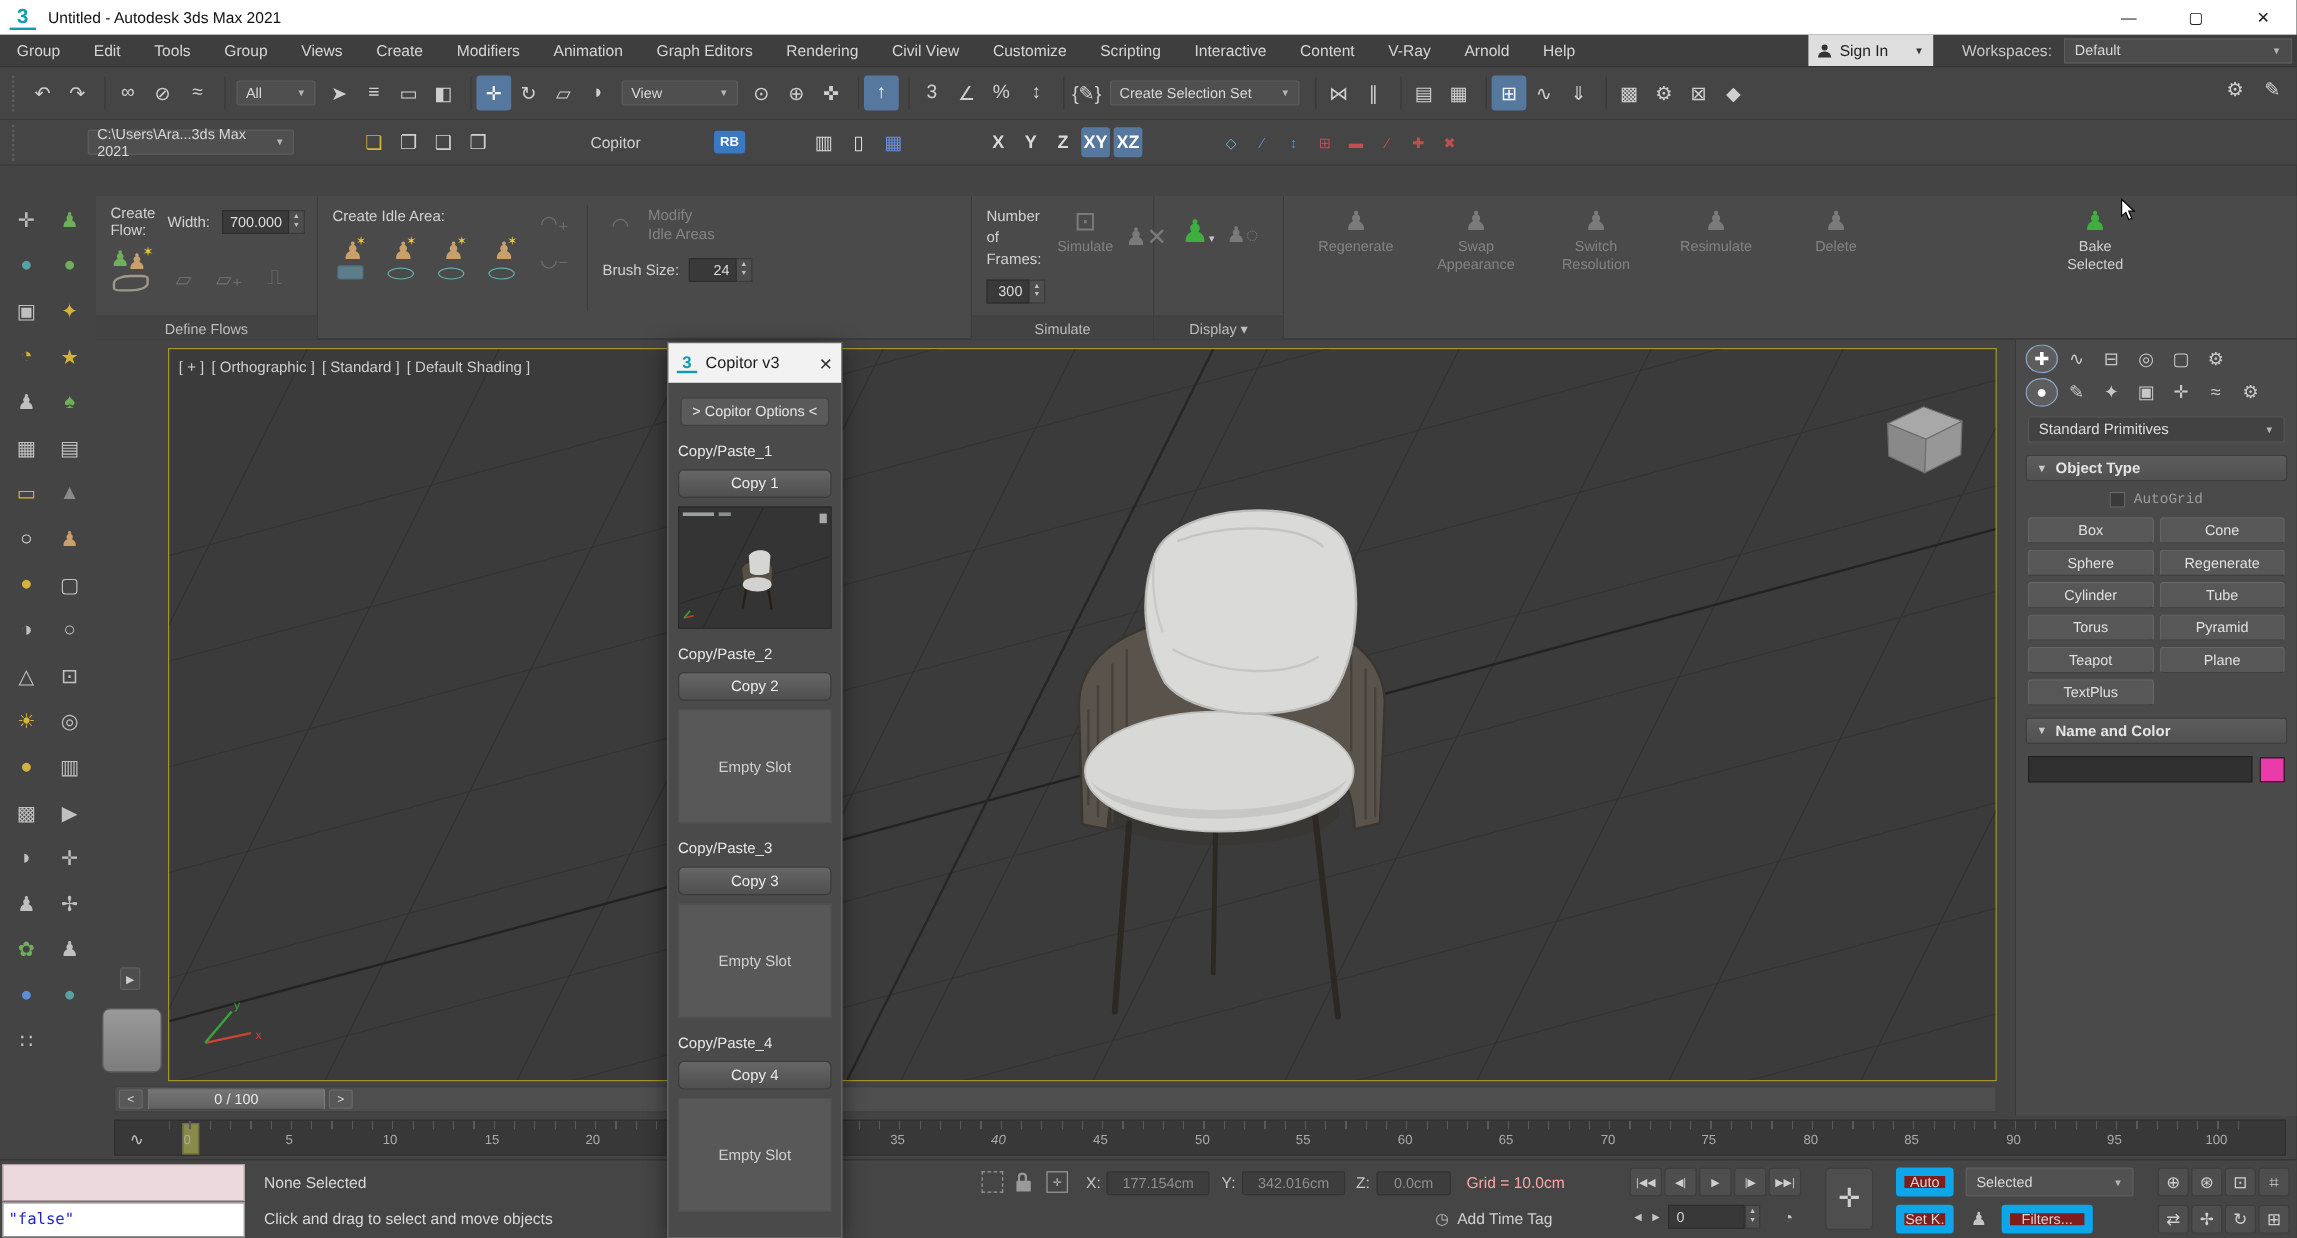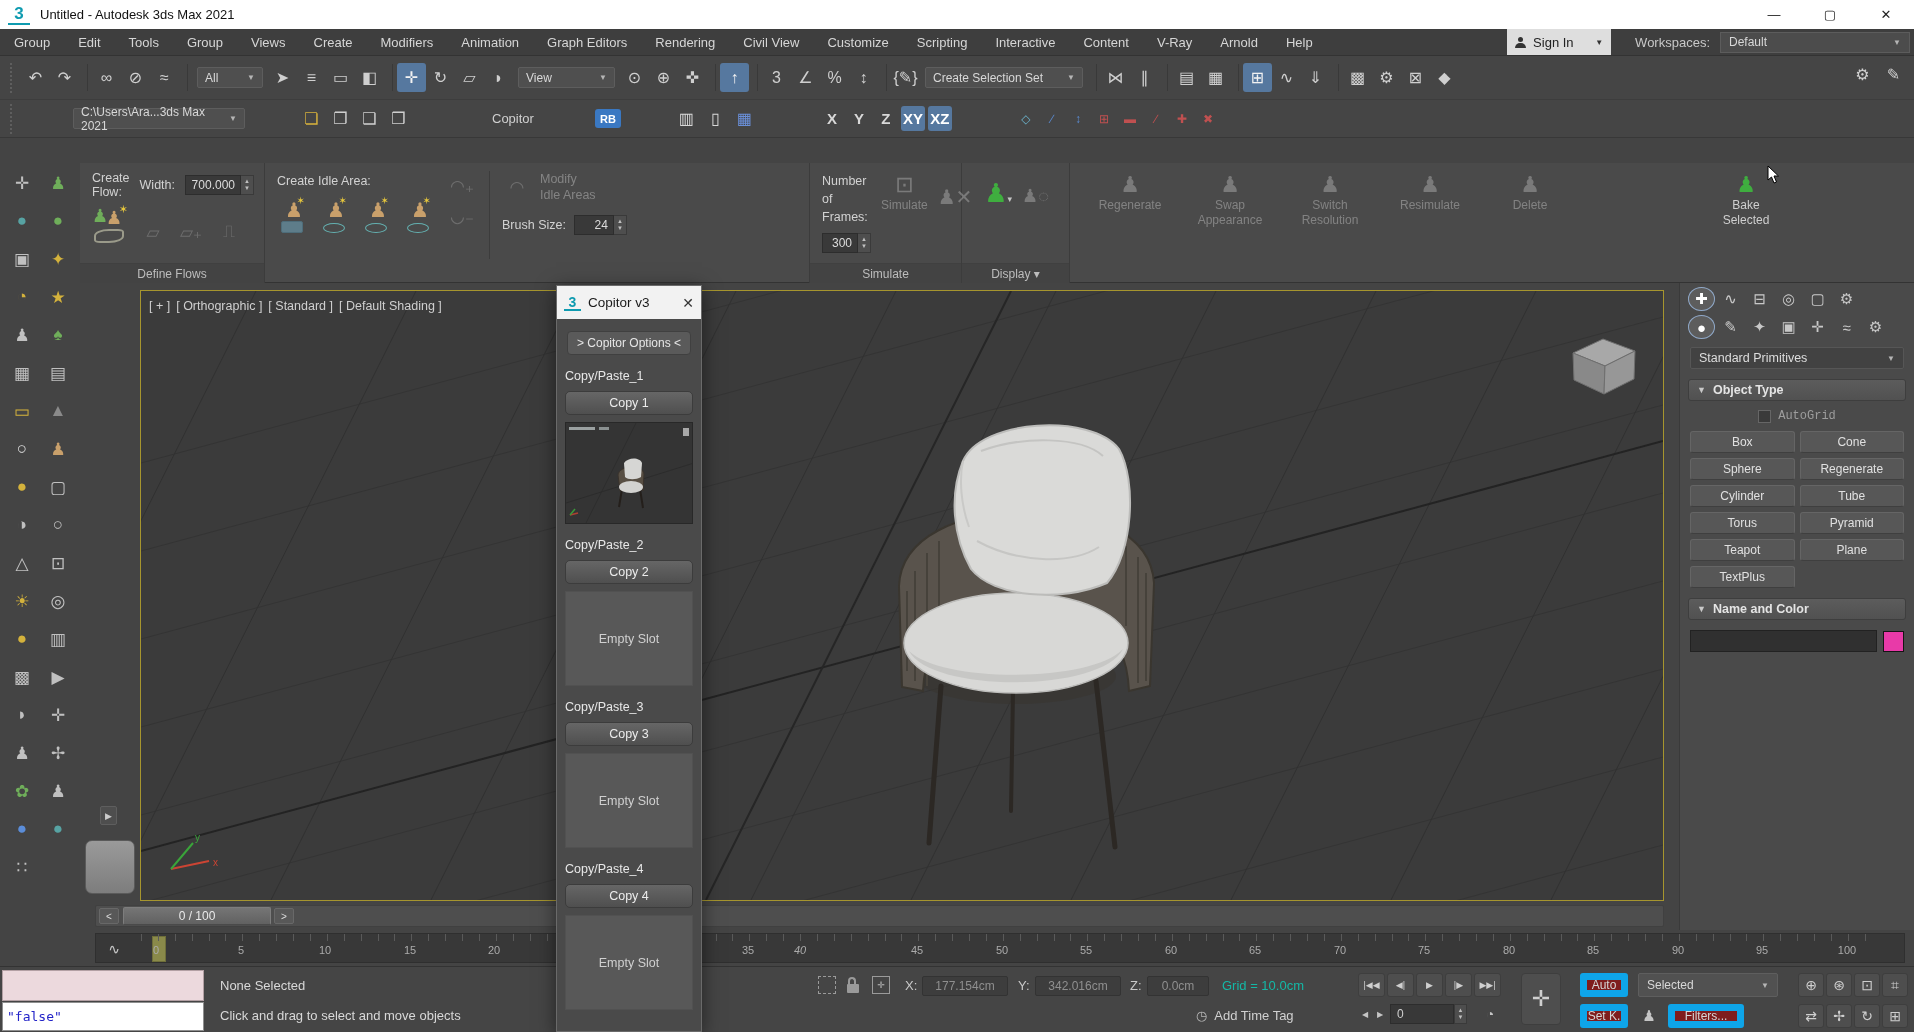--- a/index.html
+++ b/index.html
@@ -152,21 +152,21 @@
   .st-sel{position:absolute;left:220px;top:11px;font-size:13px;color:#d8d8d8;}
   .st-prompt{position:absolute;left:220px;top:41px;font-size:13px;color:#d8d8d8;}
   .st-ico{position:absolute;top:9px;width:18px;height:18px;}
   .iso{border:1px dashed #9a9a9a;}
   .lockb{width:12px;height:9px;background:#9a9a9a;position:absolute;left:3px;top:8px;border-radius:1px;}
   .locka{width:8px;height:8px;border:2px solid #9a9a9a;border-bottom:none;border-radius:5px 5px 0 0;position:absolute;left:4px;top:1px;}
   .offs{border:1px solid #9a9a9a;color:#bbb;font-size:9px;display:flex;align-items:center;justify-content:center;}
   .clab{position:absolute;top:11px;font-size:13px;color:#c9c9c9;}
   .cfld{position:absolute;top:9px;height:20px;background:#3d3d3d;border:1px solid #333;border-radius:2px;
         color:#8f8f8f;font-size:12px;display:flex;align-items:center;justify-content:center;}
-  .gridlab{position:absolute;left:1222px;top:11px;font-size:13px;color:#14b8a6;}
+  .gridlab{position:absolute;left:1222px;top:11px;font-size:13px;color:#fca5a5;}
   .ttag{position:absolute;left:1196px;top:41px;display:flex;align-items:center;gap:7px;font-size:13px;color:#d0d0d0;}
   .ttag .ic{color:#b5b5b5;font-size:13px;}
   .pb-row{position:absolute;left:1358px;top:6px;display:flex;gap:2px;}
   .pbb{width:27px;height:24px;background:#4e4e4e;border:1px solid #3e3e3e;border-radius:3px;color:#cfcfcf;
        font-size:9px;display:flex;align-items:center;justify-content:center;}
   .nudge{position:absolute;left:1358px;top:37px;display:flex;gap:1px;}
   .nub{width:14px;height:20px;color:#c5c5c5;font-size:8px;display:flex;align-items:center;justify-content:center;}
   .ffld{position:absolute;left:1390px;top:37px;width:64px;height:20px;background:#383838;border:1px solid #2d2d2d;
         color:#cfcfcf;font-size:12px;display:flex;align-items:center;padding-left:6px;}
   .fspin{position:absolute;left:1454px;top:37px;width:13px;height:20px;background:#4e4e4e;border:1px solid #3a3a3a;
@@ -687,21 +687,21 @@
     <div class="tbruler"></div>
     <div>
         <span class="rnum" style="left: 60px;">0</span>
         <span class="rnum" style="left: 145px;">5</span>
         <span class="rnum" style="left: 229px;">10</span>
         <span class="rnum" style="left: 314px;">15</span>
         <span class="rnum" style="left: 398px;">20</span>
         <span class="rnum" style="left: 483px;">25</span>
         <span class="rnum" style="left: 567px;">30</span>
         <span class="rnum" style="left: 652px;">35</span>
-        <span class="rnum" style="left: 704px; font-style: italic;">40</span>
+        <span class="rnum" style="left: 736px; font-style: italic;">40</span>
         <span class="rnum" style="left: 821px;">45</span>
         <span class="rnum" style="left: 906px;">50</span>
         <span class="rnum" style="left: 990px;">55</span>
         <span class="rnum" style="left: 1075px;">60</span>
         <span class="rnum" style="left: 1159px;">65</span>
         <span class="rnum" style="left: 1244px;">70</span>
         <span class="rnum" style="left: 1328px;">75</span>
         <span class="rnum" style="left: 1413px;">80</span>
         <span class="rnum" style="left: 1497px;">85</span>
         <span class="rnum" style="left: 1582px;">90</span>

